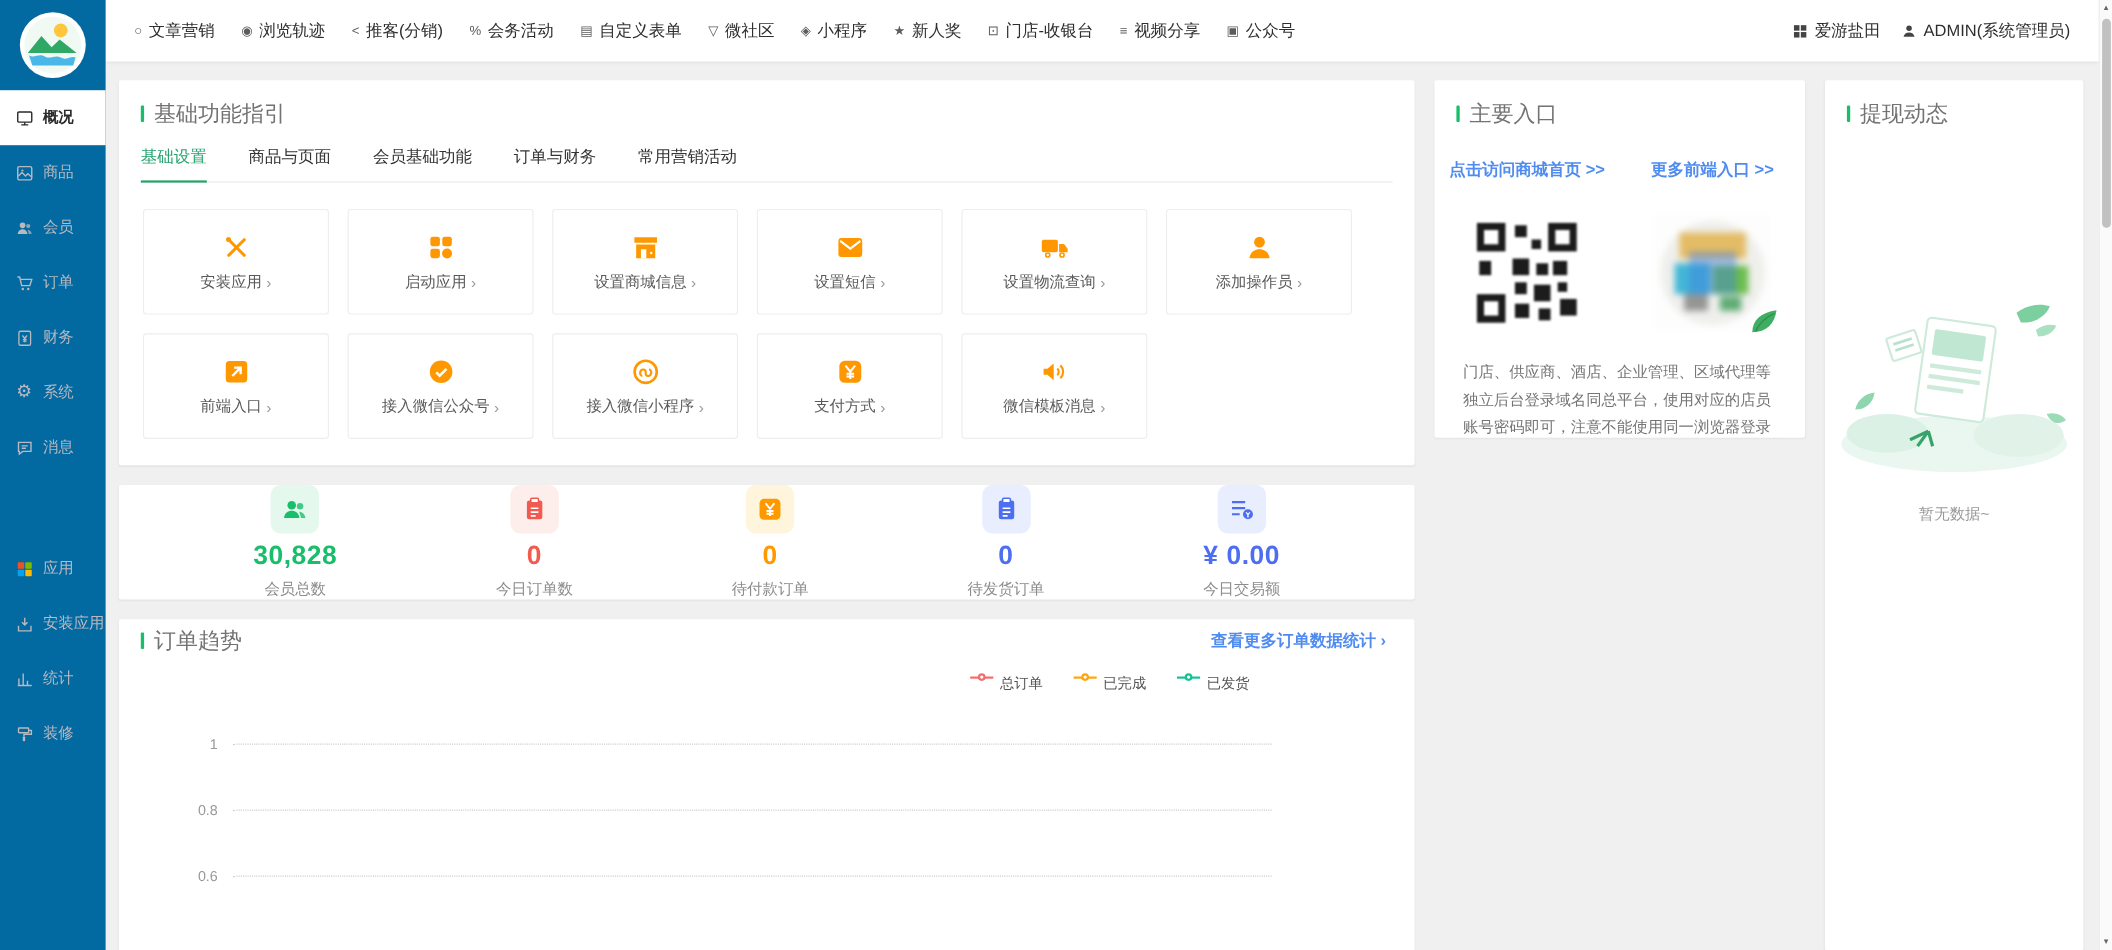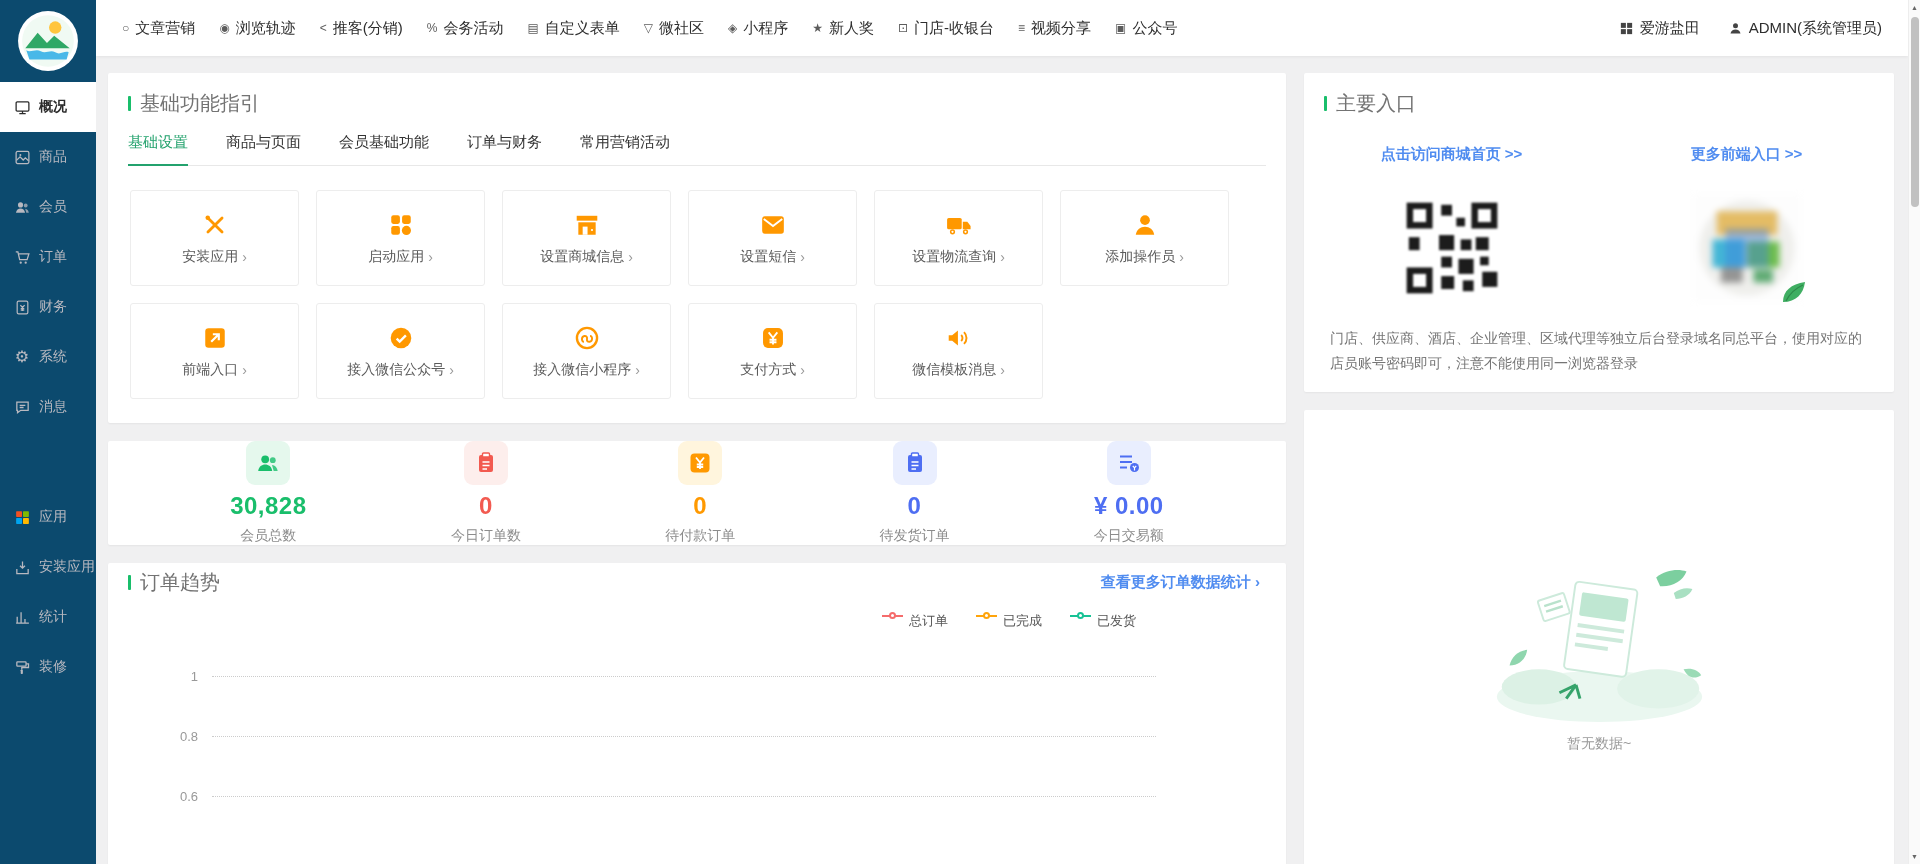--- a/index.html
+++ b/index.html
@@ -1,40 +1,40 @@
 <!DOCTYPE html>
 <html><head>
 <meta charset="utf-8">
 <style>
   *{box-sizing:border-box;margin:0;padding:0}
   html,body{width:1920px;height:864px;overflow:hidden}
   body{font-family:"Liberation Sans","DejaVu Sans",sans-serif;background:#f0f0f1;position:relative;font-size:14px;color:#333}
 
   
-  .sidebar{position:absolute;left:0;top:0;bottom:0;width:96px;background:#0c4a6e;z-index:20}
+  .sidebar{position:absolute;left:0;top:0;bottom:0;width:96px;background:#0369a1;z-index:20}
   .logo-wrap{height:82px;display:flex;align-items:center;justify-content:center}
   .side-item{height:50px;display:flex;align-items:center;padding-left:13px;gap:8px;color:#b9b9c0;font-size:14px;cursor:pointer;white-space:nowrap}
   .side-item.active{background:#fff;color:#2b2b2b;font-weight:bold}
   .s-ico{width:18px;height:18px;display:flex;align-items:center;justify-content:center;flex:none}
   .s-ico svg{width:17px;height:17px}
   .side-lower{margin-top:60px}
   .gear-glyph{font-size:16px;line-height:1}
 
   
   .topbar{position:absolute;left:96px;top:0;right:12px;height:56px;background:#fff;display:flex;align-items:center;padding:0 26px;gap:24px;z-index:10;box-shadow:0 1px 3px rgba(0,0,0,.06);overflow:hidden}
   .nav-item{display:flex;align-items:center;gap:6px;font-size:15px;color:#2e2e2e;cursor:pointer;white-space:nowrap}
   .nav-glyph{font-size:12px;color:#5c5c5c;line-height:1}
   .t-ico{display:flex;align-items:center}
   .t-ico svg{width:15px;height:15px}
-  .topbar-right{margin-left:auto;display:flex;align-items:flex-start;gap:28px}
+  .topbar-right{margin-left:auto;display:flex;align-items:flex-start;gap:18px}
 
   
   .content{position:absolute;left:96px;top:56px;right:12px;bottom:0;padding:17px 14px 0 12px;display:flex;gap:18px;overflow:hidden}
   .col-left{width:1178px;flex:none;display:flex;flex-direction:column;gap:18px}
-  .col-right{flex:1;display:flex;flex-direction:column;gap:18px}
+  .col-right{flex:1;display:flex;flex-direction:row;gap:18px}
   .card{background:#fff;border-radius:2px;box-shadow:0 1px 2px rgba(0,0,0,.05)}
   .card-head{display:flex;align-items:center;padding:17px 20px 0}
   .accent{width:3px;height:15px;background:#19be6b;margin-right:9px;border-radius:1px;flex:none}
   .card-title{font-size:20px;font-weight:normal;color:#737373}
 
   
   .guide-card{height:358px}
   .tabs{display:flex;gap:38px;margin:16px 20px 0;border-bottom:1px solid #e8e8e8}
   .tab{padding-bottom:12px;font-size:15px;color:#333;cursor:pointer}
   .tab.active{color:#23a26d;border-bottom:2px solid #23a26d;margin-bottom:-1px}
@@ -78,21 +78,21 @@
   .qr-box{width:108px;height:108px;position:relative}
   .qr-box svg.qrimg{width:108px;height:108px;display:block}
   .blur1{filter:blur(1.2px)}
   .blur3{filter:blur(3px)}
   .leaf-overlay{position:absolute;right:-6px;bottom:-2px;width:26px;height:24px}
   .ent-note{margin:24px 26px 16px;font-size:14px;color:#757575;line-height:1.8}
 
   
   .wd-card{flex:1;min-height:460px;display:flex;flex-direction:column}
   .wd-body{flex:1;display:flex;flex-direction:column;align-items:center;padding-top:140px}
-  .empty-text{color:#999;font-size:14px;margin-top:9px}
+  .empty-text{color:#999;font-size:14px;margin-top:26px}
 
   
   .scrollbar{position:absolute;right:0;top:0;bottom:0;width:12px;background:#fafafa;border-left:1px solid #ededed;display:flex;flex-direction:column;align-items:center;z-index:30}
   .sb-arrow{font-size:7px;color:#666;padding:4px 0;cursor:pointer;line-height:1}
   .sb-thumb{width:8px;height:190px;background:#c1c1c1;border-radius:4px;margin-top:2px;cursor:pointer}
   .sb-arrow.down{margin-top:auto}
 </style>
 </head>
 <body>
 
@@ -610,20 +610,24 @@
                 <path d="M2 22C2 11 10 4 24 2c-1.5 12-9 20-22 20z" fill="#3fae62"></path>
                 <path d="M5 21C9 13 15 8 22 5" stroke="#2d8a4a" stroke-width="1.2" fill="none"></path>
               </svg>
             </div>
           </div>
         </div>
         <p class="ent-note">门店、供应商、酒店、企业管理、区域代理等独立后台登录域名同总平台，使用对应的店员账号密码即可，注意不能使用同一浏览器登录</p>
       </section>
 
       <section class="card wd-card">
+        <div class="card-head">
+          <span class="accent"></span>
+          <span class="card-title">提现动态</span>
+        </div>
         <div class="wd-body">
           <svg viewBox="0 0 240 180" width="235" height="176">
             <ellipse cx="120" cy="150" rx="105" ry="26" fill="#eaf7f0"></ellipse>
             <ellipse cx="58" cy="140" rx="38" ry="18" fill="#dcf1e5"></ellipse>
             <ellipse cx="180" cy="142" rx="42" ry="20" fill="#e1f3e9"></ellipse>
             <g transform="rotate(8 120 90)">
               <rect x="88" y="36" width="64" height="90" rx="4" fill="#fff" stroke="#cdeadb" stroke-width="2"></rect>
               <rect x="96" y="46" width="48" height="24" rx="2" fill="#bfe7d2"></rect>
               <path d="M96 80h48M96 90h48M96 100h34" stroke="#cdeadb" stroke-width="4"></path>
             </g>

